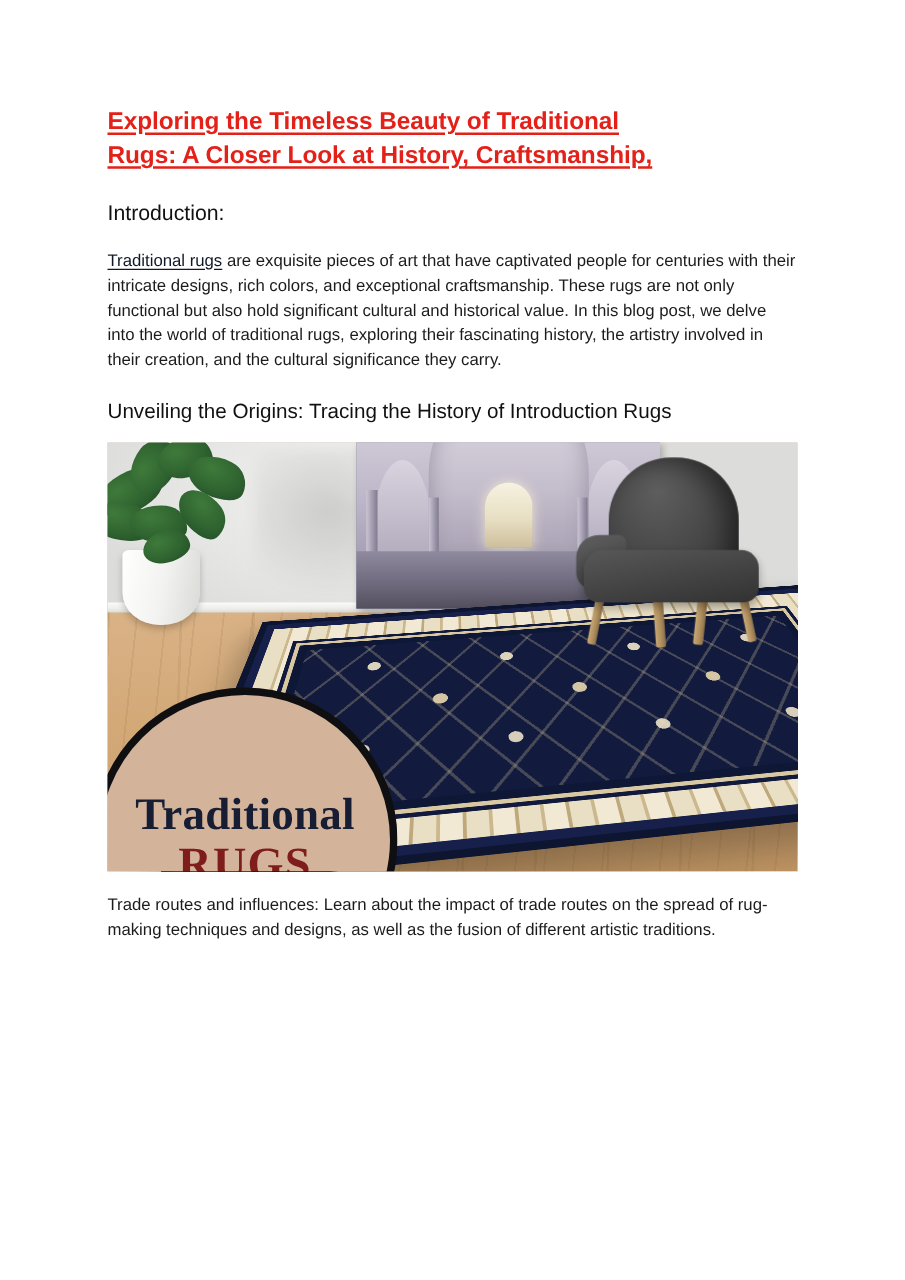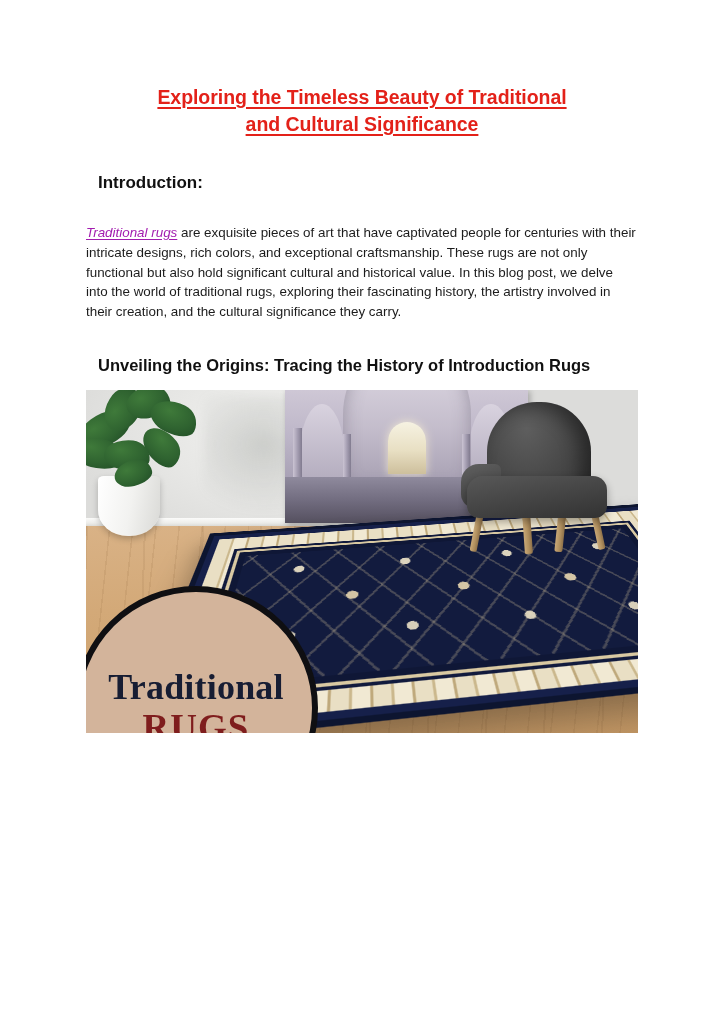--- a/index.html
+++ b/index.html
@@ -24,63 +24,61 @@
     position: absolute;
     left: 86px;
     top: 0;
     width: 552px;
   }
 
   
   .doc-title {
     margin: 0;
     padding-top: 84px;
-    text-align: center;
     font-size: 19.5px;
     line-height: 27px;
     font-weight: bold;
     color: #e32119;
     letter-spacing: -0.05px;
   }
   .doc-title .tl {
     display: block;
     text-decoration: underline;
     text-underline-offset: 3px;
     text-decoration-thickness: 2px;
   }
 
   
   .h2 {
-    margin: 12px;
+    margin: 0;
     font-size: 17px;
     line-height: 22px;
-    font-weight: bold;
+    font-weight: normal;
     color: #111111;
   }
   .h2.intro { padding-top: 22px; }
   .h2.origins { padding-top: 20px; font-size: 16.5px; }
 
   
   .para {
     margin: 0;
     font-size: 13.4px;
     line-height: 19.8px;
     color: #1c1c1c;
     text-align: left;
   }
   .para.lead { padding-top: 17px; }
   .para.below { padding-top: 16px; }
   .para.below2 { padding-top: 17px; }
 
   .inline-link {
-    color: #a21caf;
+    color: #0f172a;
     text-decoration: underline;
     text-underline-offset: 2px;
     cursor: pointer;
-    font-style: italic;
   }
 
   
   .figure {
     position: relative;
     margin-top: 14px;
     width: 552px;
     height: 343px;
     overflow: hidden;
     background: #cbbba6;
@@ -343,21 +341,21 @@
   }
 </style>
 </head>
 <body>
 
 <div class="page">
   <div class="content">
 
     <h1 class="doc-title">
       <span class="tl">Exploring the Timeless Beauty of Traditional</span>
-      <span class="tl">and Cultural Significance</span>
+      <span class="tl">Rugs: A Closer Look at History, Craftsmanship,</span>
     </h1>
 
     <h2 class="h2 intro">Introduction:</h2>
 
     <p class="para lead"><a class="inline-link" href="#">Traditional rugs</a><span> are exquisite pieces of art that have captivated people for centuries with their intricate designs, rich colors, and exceptional craftsmanship. These rugs are not only functional but also hold significant cultural and historical value. In this blog post, we delve into the world of traditional rugs, exploring their fascinating history, the artistry involved in their creation, and the cultural significance they carry.</span></p>
 
     <h2 class="h2 origins">Unveiling the Origins: Tracing the History of Introduction Rugs</h2>
 
     <div class="figure">
       <div class="photo">
@@ -415,15 +413,16 @@
         </div>
 
         <div class="badge">
           <div class="badge-l1">Traditional</div>
           <div class="badge-l2">RUGS</div>
         </div>
 
       </div>
     </div>
 
+    <p class="para below2">Trade routes and influences: Learn about the impact of trade routes on the spread of rug-making techniques and designs, as well as the fusion of different artistic traditions.</p>
 
   </div>
 </div>
 
 </body></html>

